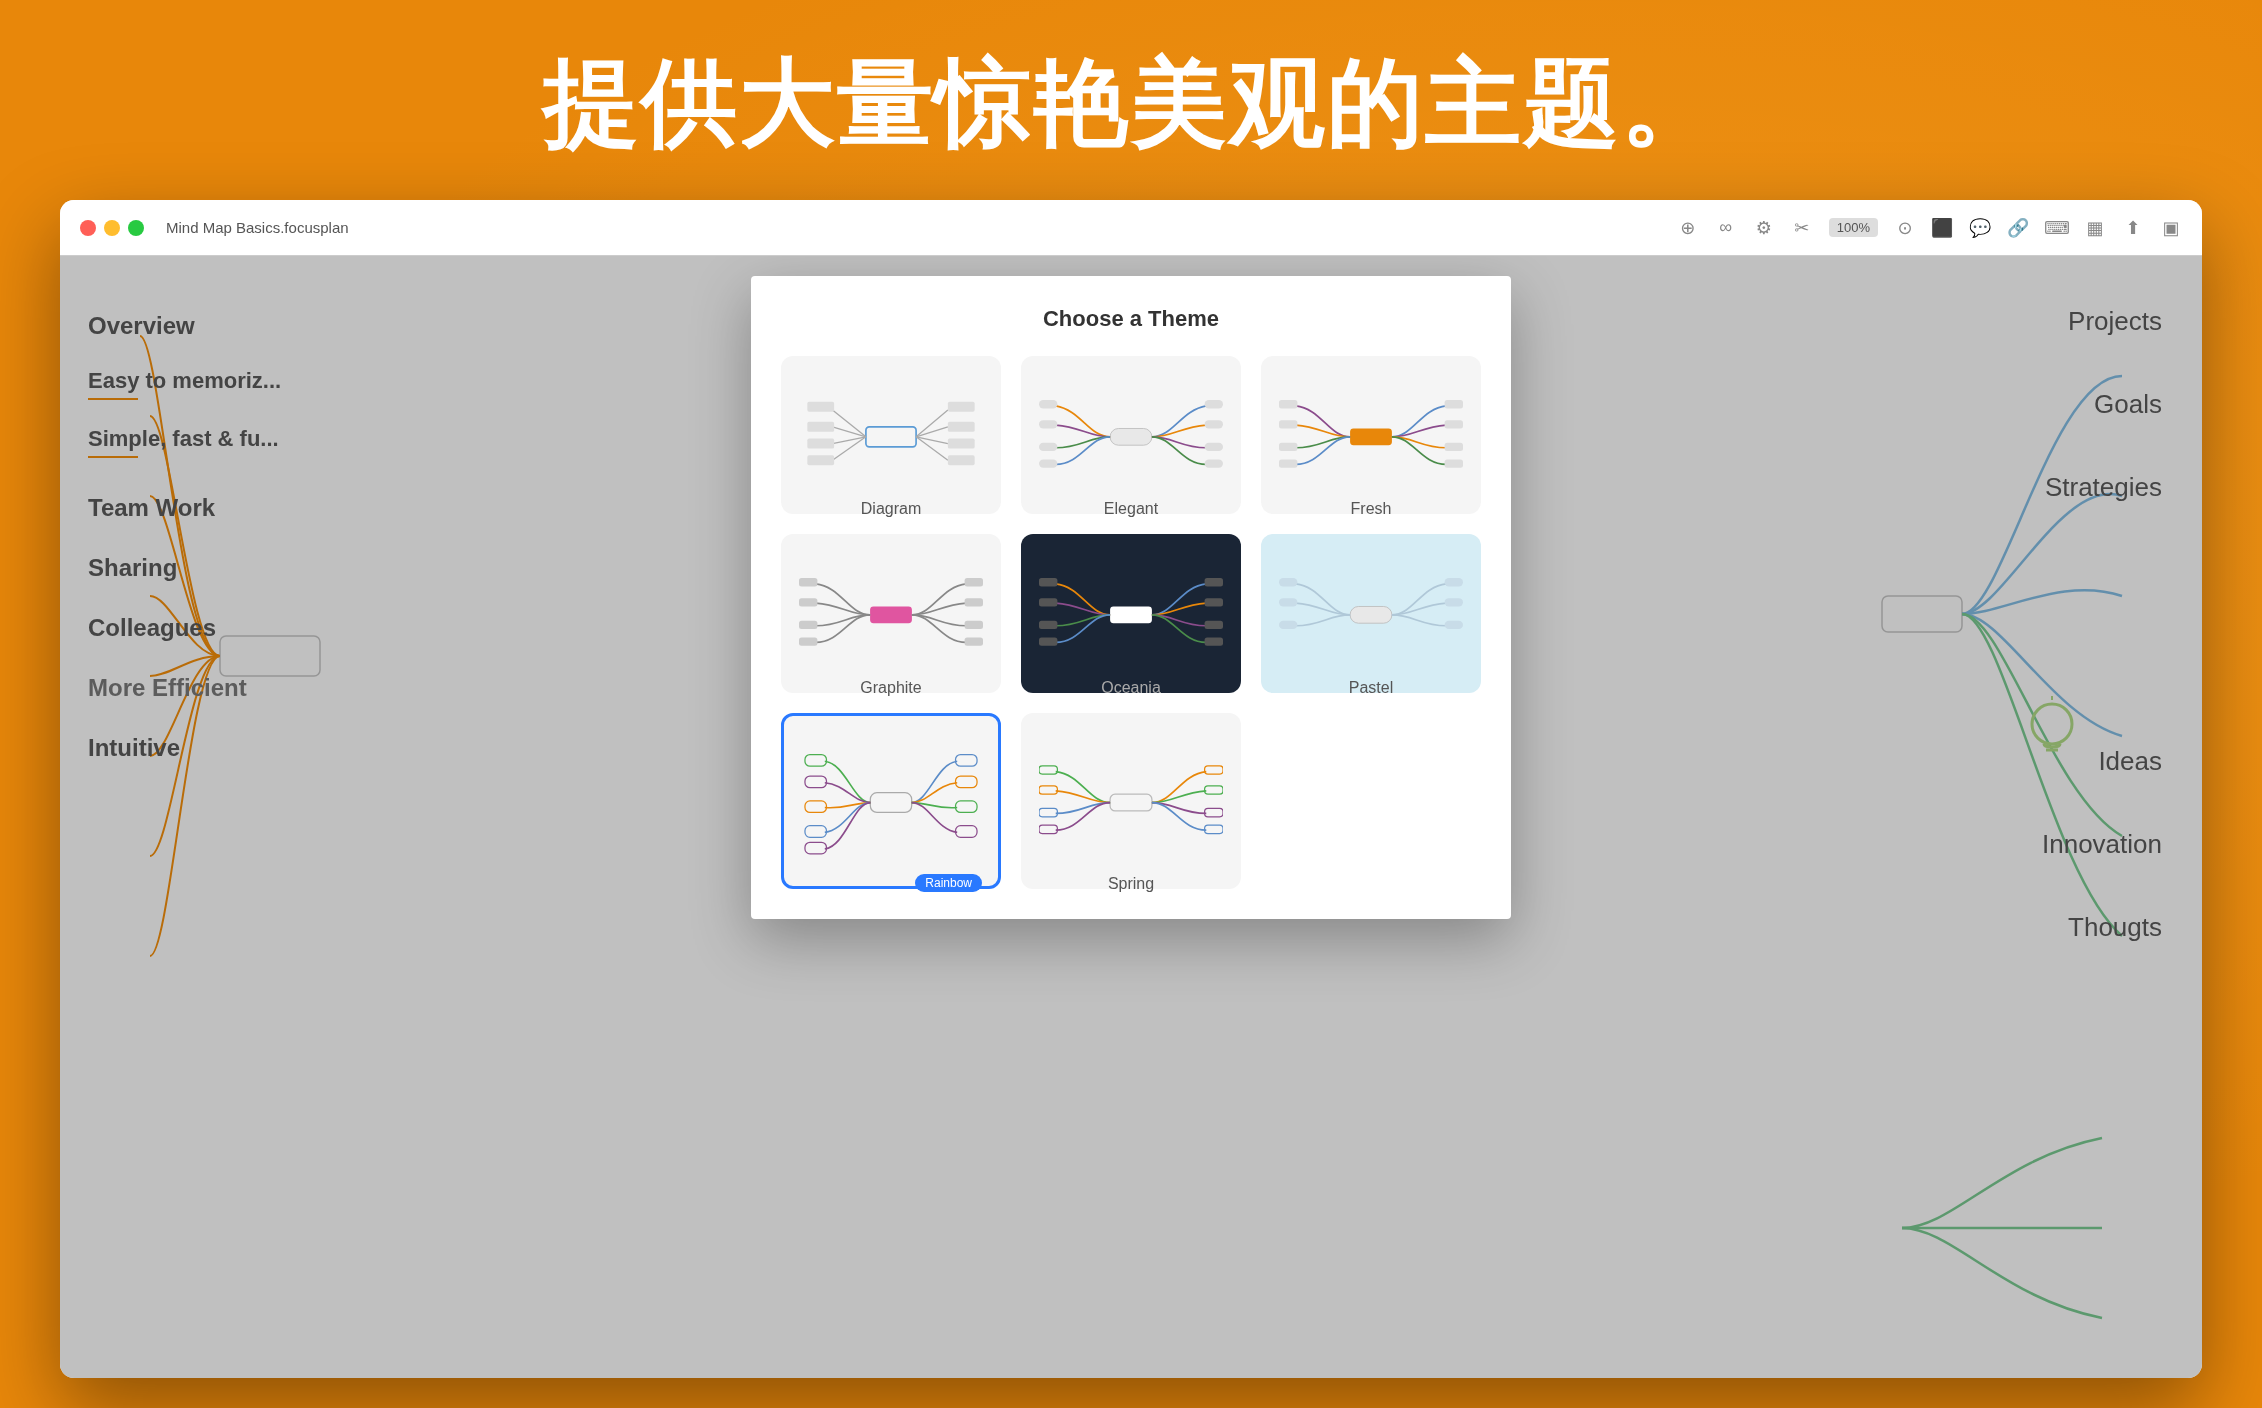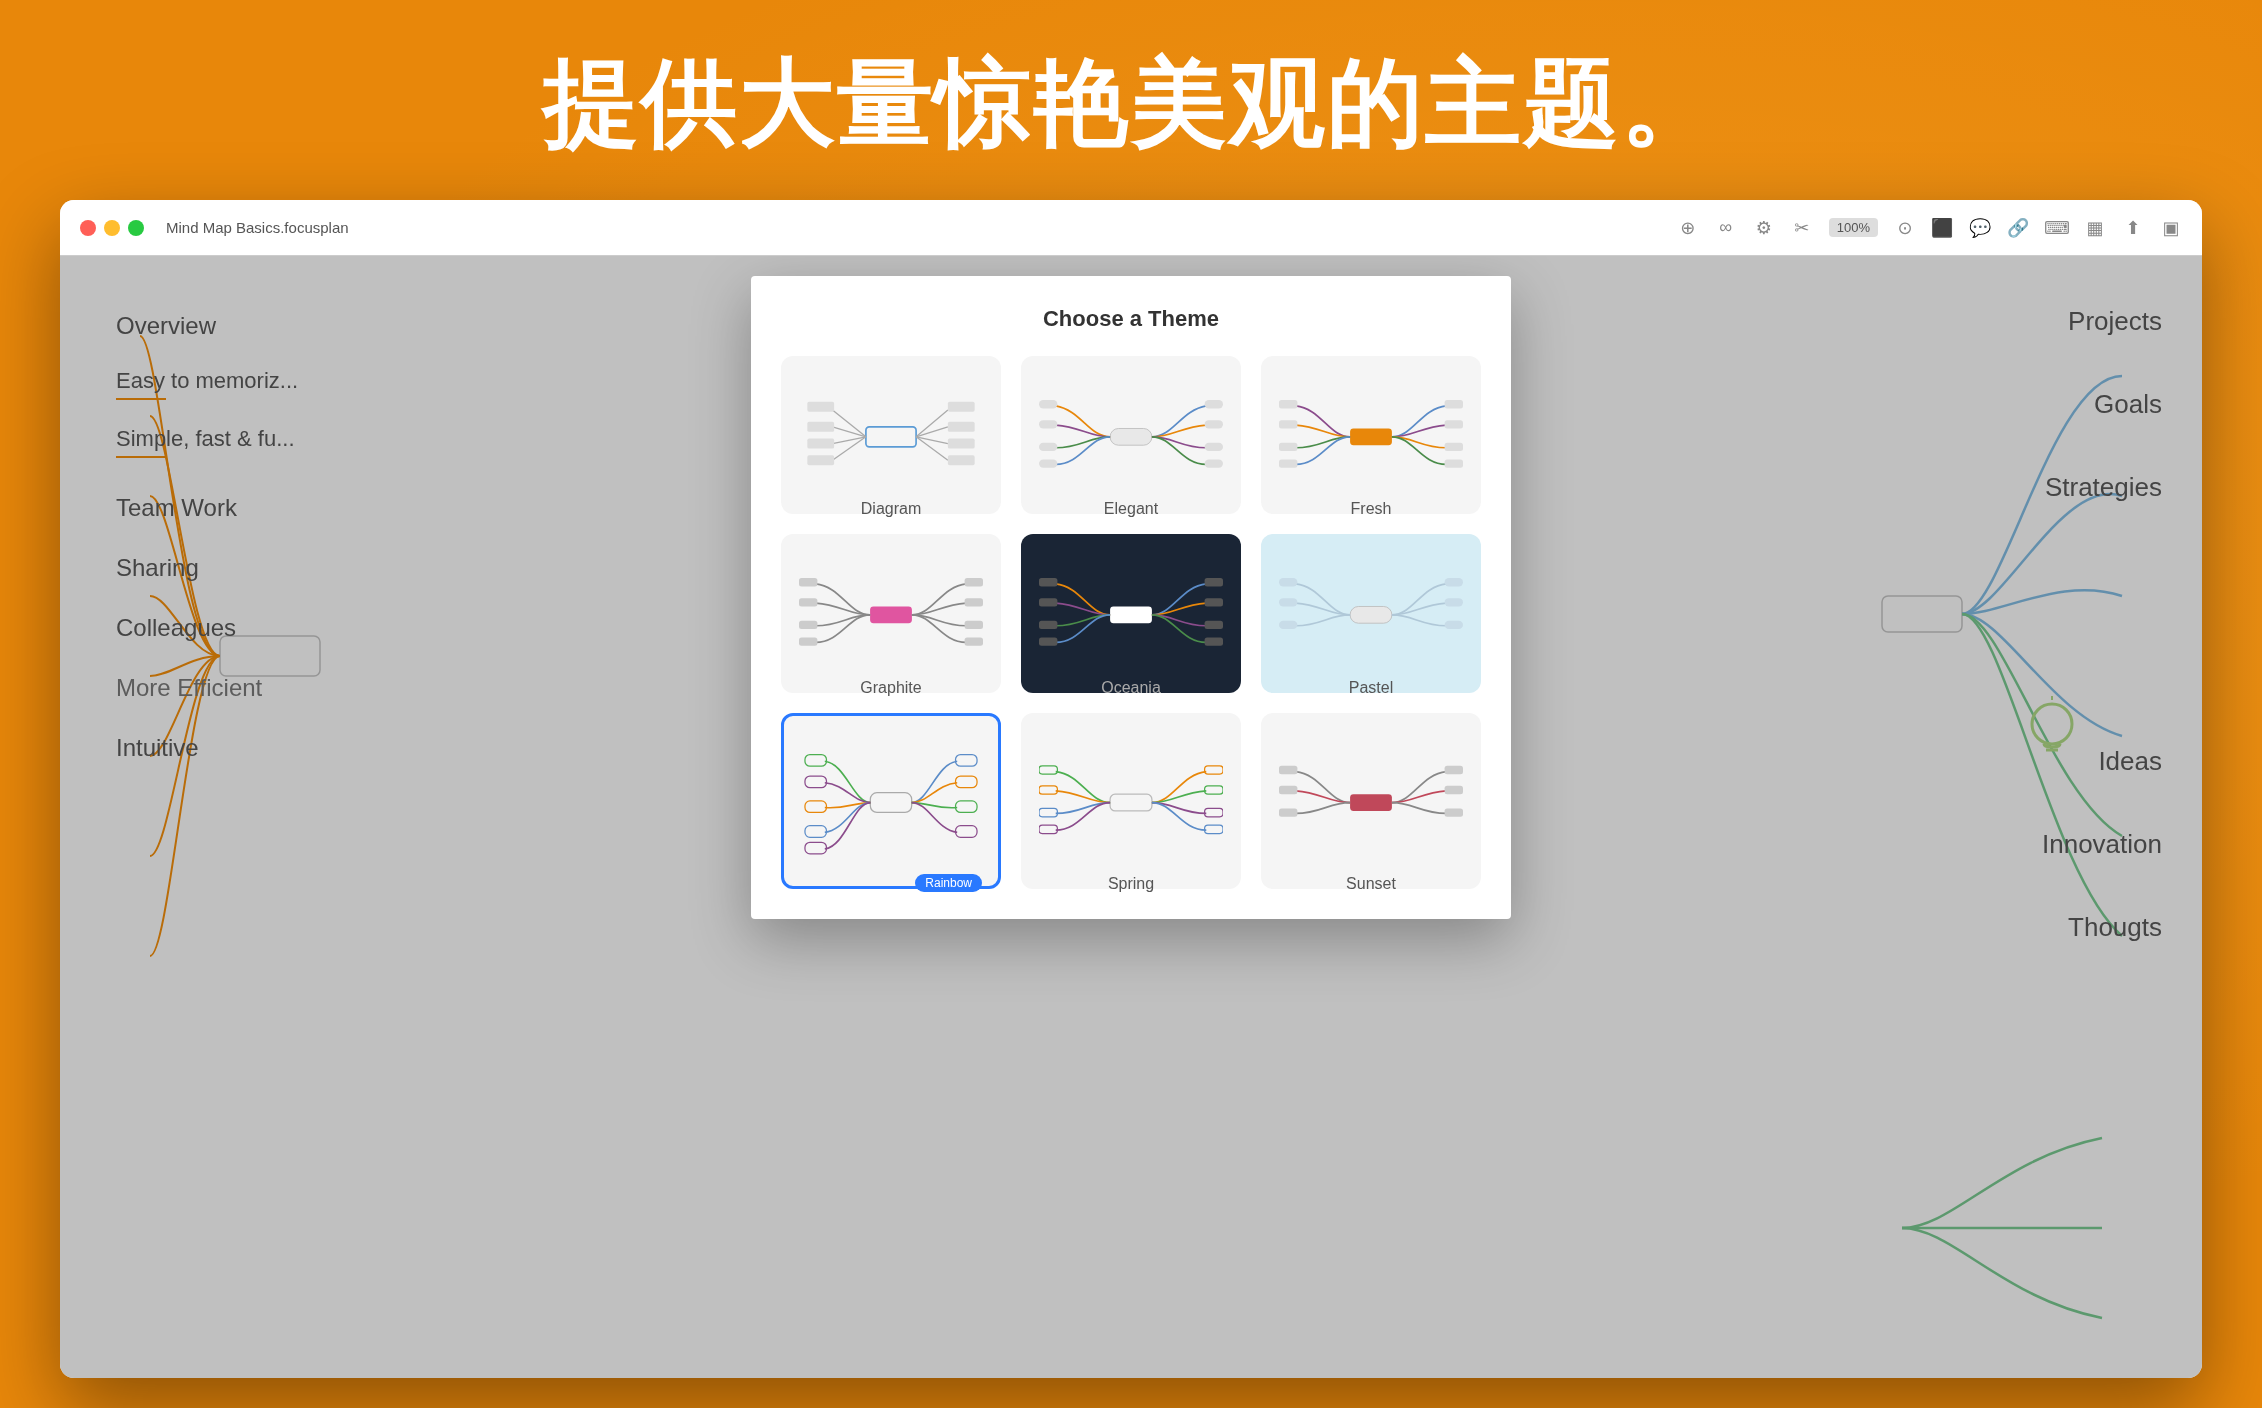--- a/index.html
+++ b/index.html
@@ -247,21 +247,21 @@
 
       <path d="M160 400 C130 400 110 420 90 420" stroke="#E8870A" stroke-width="2" fill="none"></path>
 
       <path d="M160 400 C130 400 110 500 90 500" stroke="#E8870A" stroke-width="2" fill="none"></path>
 
       <path d="M160 400 C130 400 110 600 90 600" stroke="#E8870A" stroke-width="2" fill="none"></path>
 
       <path d="M160 400 C130 400 110 700 90 700" stroke="#E8870A" stroke-width="2" fill="none"></path>
     </svg>
 
-    <div style="position:absolute; left:56px; top:56px;">
+    <div style="position:absolute; left:28px; top:56px;font-weight:bold;">
       <div style="font-size:24px;color:#555;margin-bottom:28px;">Overview</div>
       <div style="font-size:22px;color:#555;margin-bottom:4px;">Easy to memoriz...</div>
       <div style="width:50px;height:2px;background:#E8870A;margin-bottom:26px;"></div>
       <div style="font-size:22px;color:#555;margin-bottom:4px;">Simple, fast &amp; fu...</div>
       <div style="width:50px;height:2px;background:#E8870A;margin-bottom:36px;"></div>
       <div style="font-size:24px;color:#555;margin-bottom:32px;">Team Work</div>
       <div style="font-size:24px;color:#555;margin-bottom:32px;">Sharing</div>
       <div style="font-size:24px;color:#555;margin-bottom:32px;">Colleagues</div>
       <div style="font-size:24px;color:#737373;margin-bottom:32px;">More Efficient</div>
       <div style="font-size:24px;color:#555;">Intuitive</div>
@@ -495,37 +495,19 @@
               <path d="M135 62 C160 62 170 50 200 48" stroke="#4caf50" stroke-width="2" fill="none"></path>
               <rect x="198" y="42" width="22" height="10" rx="4" fill="none" stroke="#4caf50" stroke-width="1.5"></rect>
               <path d="M135 62 C160 62 170 75 200 75" stroke="#8b4c8c" stroke-width="2" fill="none"></path>
               <rect x="198" y="69" width="22" height="10" rx="4" fill="none" stroke="#8b4c8c" stroke-width="1.5"></rect>
               <path d="M135 62 C160 62 170 95 200 95" stroke="#5b8cc8" stroke-width="2" fill="none"></path>
               <rect x="198" y="89" width="22" height="10" rx="4" fill="none" stroke="#5b8cc8" stroke-width="1.5"></rect>
             </svg>
             <div class="theme-label">Spring</div>
           </div>
 
-          <div class="theme-card">
-            <svg class="preview-svg" viewBox="0 0 220 120" xmlns="http://www.w3.org/2000/svg">
-              <rect x="85" y="52" width="50" height="20" rx="4" fill="#c0485a" stroke="none"></rect>
-              <path d="M85 62 C60 62 50 28 20 25" stroke="#888" stroke-width="2" fill="none"></path>
-              <rect x="0" y="18" width="22" height="10" rx="3" fill="#ccc"></rect>
-              <path d="M85 62 C60 62 50 50 20 48" stroke="#c0485a" stroke-width="2" fill="none"></path>
-              <rect x="0" y="42" width="22" height="10" rx="3" fill="#ccc"></rect>
-              <path d="M85 62 C60 62 50 75 20 75" stroke="#888" stroke-width="2" fill="none"></path>
-              <rect x="0" y="69" width="22" height="10" rx="3" fill="#ccc"></rect>
-              <path d="M135 62 C160 62 170 28 200 25" stroke="#888" stroke-width="2" fill="none"></path>
-              <rect x="198" y="18" width="22" height="10" rx="3" fill="#ccc"></rect>
-              <path d="M135 62 C160 62 170 50 200 48" stroke="#c0485a" stroke-width="2" fill="none"></path>
-              <rect x="198" y="42" width="22" height="10" rx="3" fill="#ccc"></rect>
-              <path d="M135 62 C160 62 170 75 200 75" stroke="#888" stroke-width="2" fill="none"></path>
-              <rect x="198" y="69" width="22" height="10" rx="3" fill="#ccc"></rect>
-            </svg>
-            <div class="theme-label">Sunset</div>
-          </div>
 
         </div>
       </div>
     </div>
 
   </div>
 </div>
 
 </body></html>

